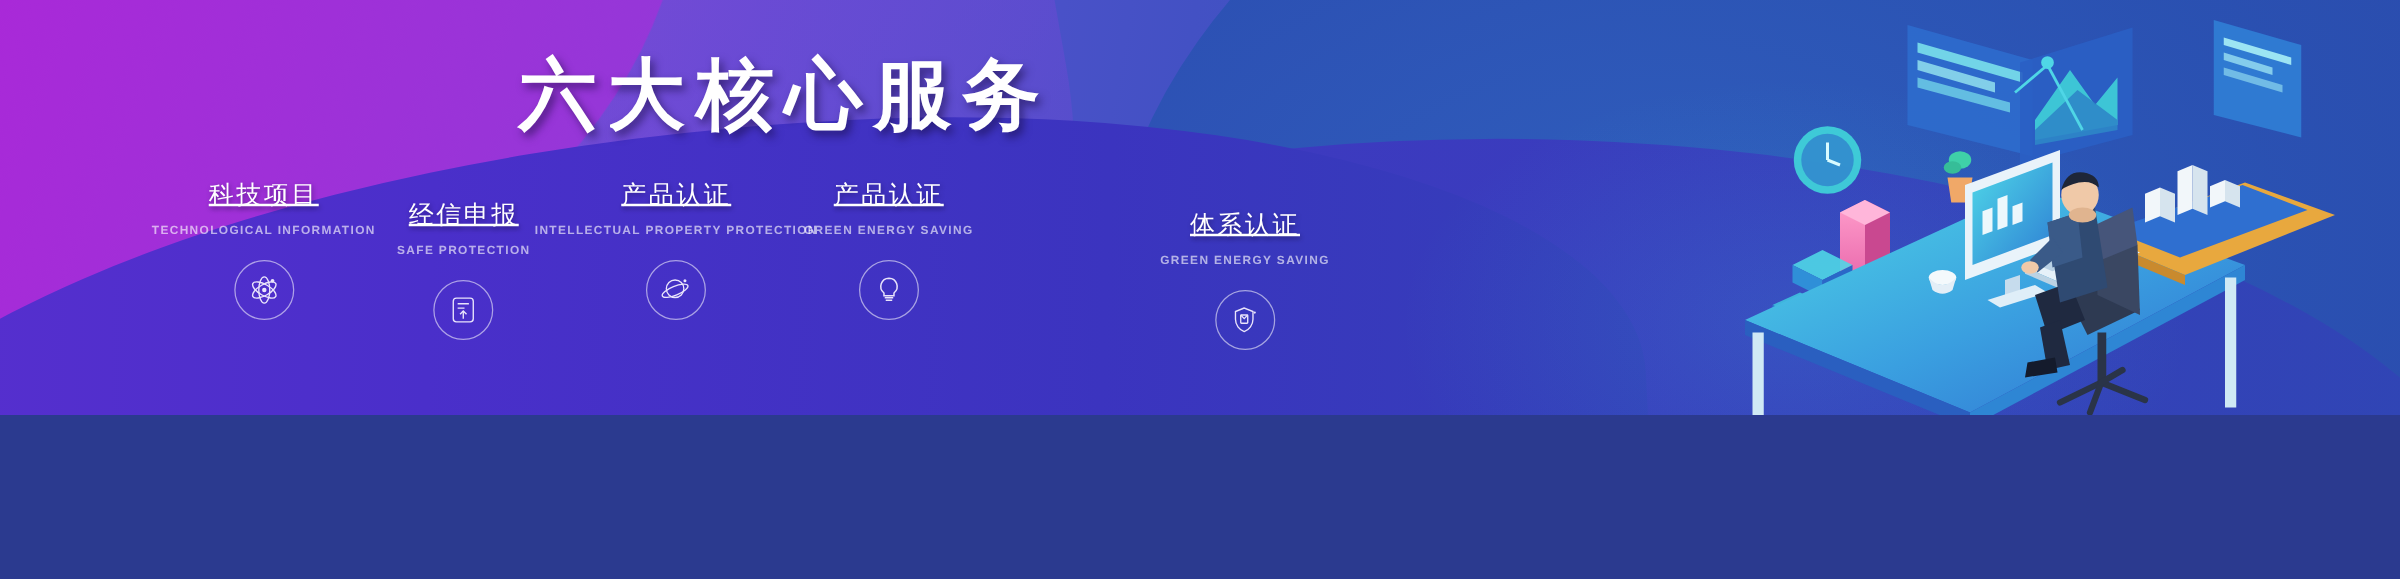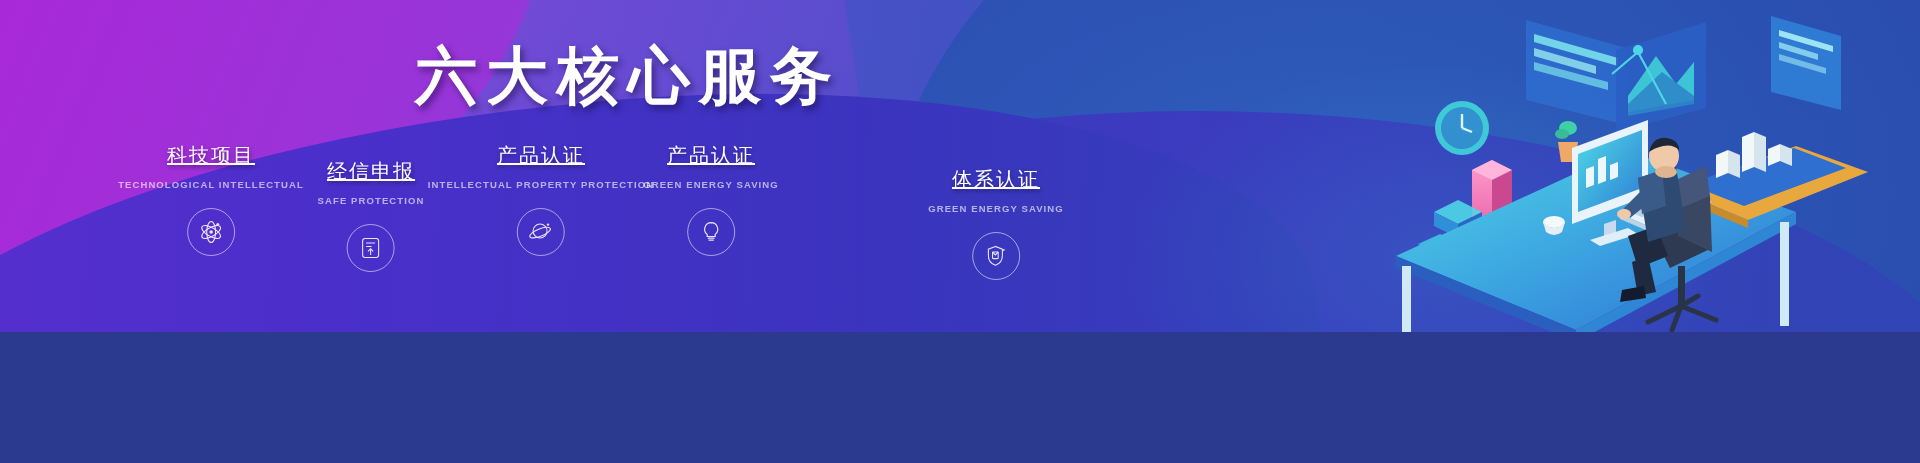--- a/index.html
+++ b/index.html
@@ -107,21 +107,21 @@
     <div class="wave-indigo"></div>
     <div class="glow-cyan"></div>
   </div>
 
   <div id="title">六大核心服务</div>
 
   <div id="services">
 
     <div class="svc" style="left:211px;top:0;">
       <div class="svc-cn">科技项目</div>
-      <div class="svc-en">TECHNOLOGICAL INTELLECTUAL</div>
+      <div class="svc-en">TECHNOLOGICAL INFORMATION</div>
       <div class="svc-icon">
         <svg width="26" height="26" viewBox="0 0 26 26" fill="none" stroke="#e9e4fb" stroke-width="1.1">
           <ellipse cx="13" cy="13" rx="10.5" ry="4.4" transform="rotate(30 13 13)"></ellipse>
           <ellipse cx="13" cy="13" rx="10.5" ry="4.4" transform="rotate(-30 13 13)"></ellipse>
           <ellipse cx="13" cy="13" rx="10.5" ry="4.4" transform="rotate(90 13 13)"></ellipse>
           <circle cx="13" cy="13" r="1.8" fill="#e9e4fb" stroke="none"></circle>
           <circle cx="19.6" cy="5.6" r="1.5" fill="#e9e4fb" stroke="none"></circle>
         </svg>
       </div>
     </div>

